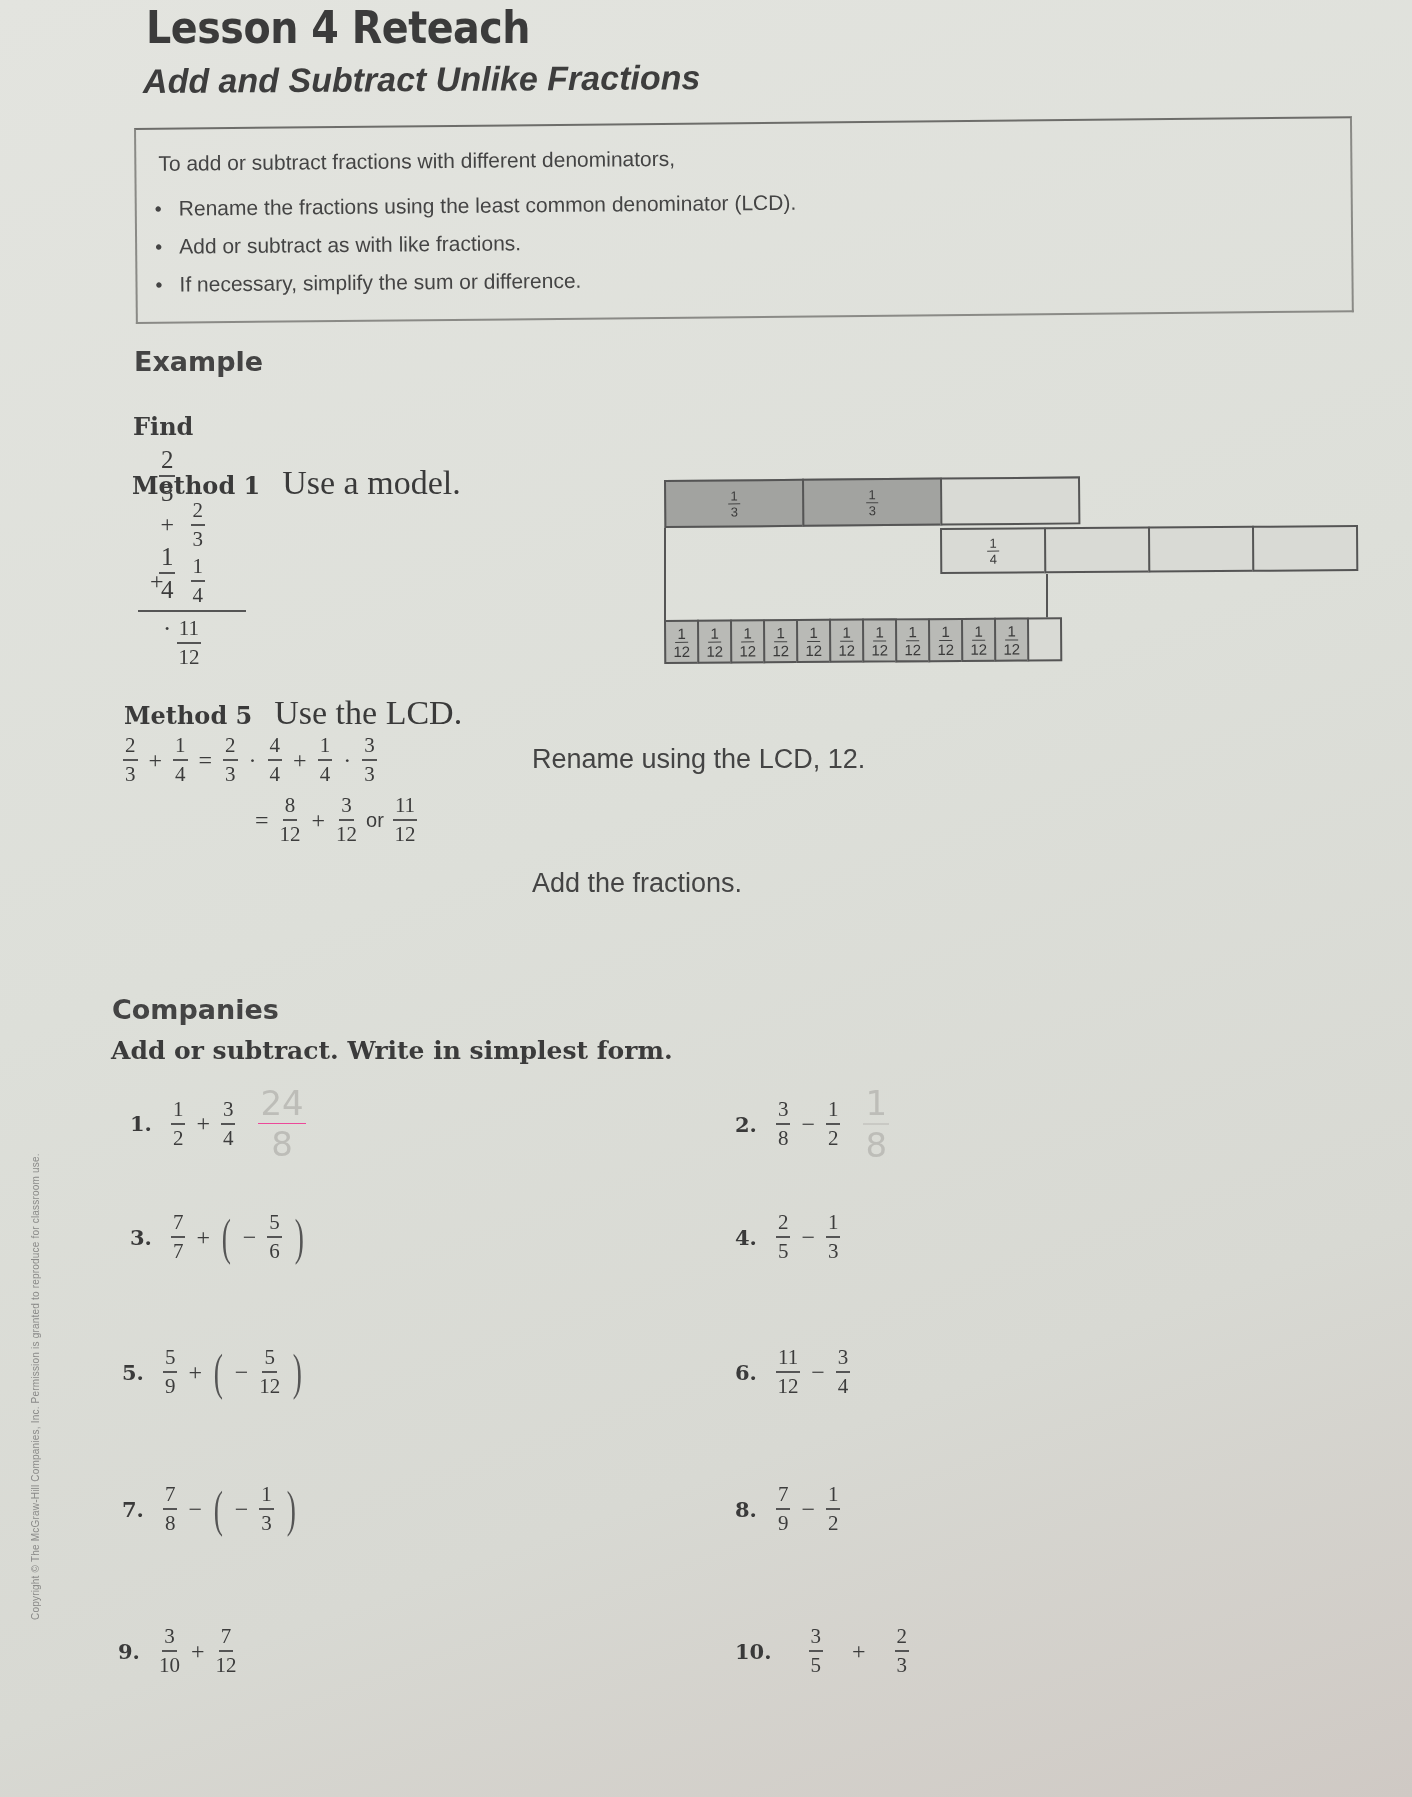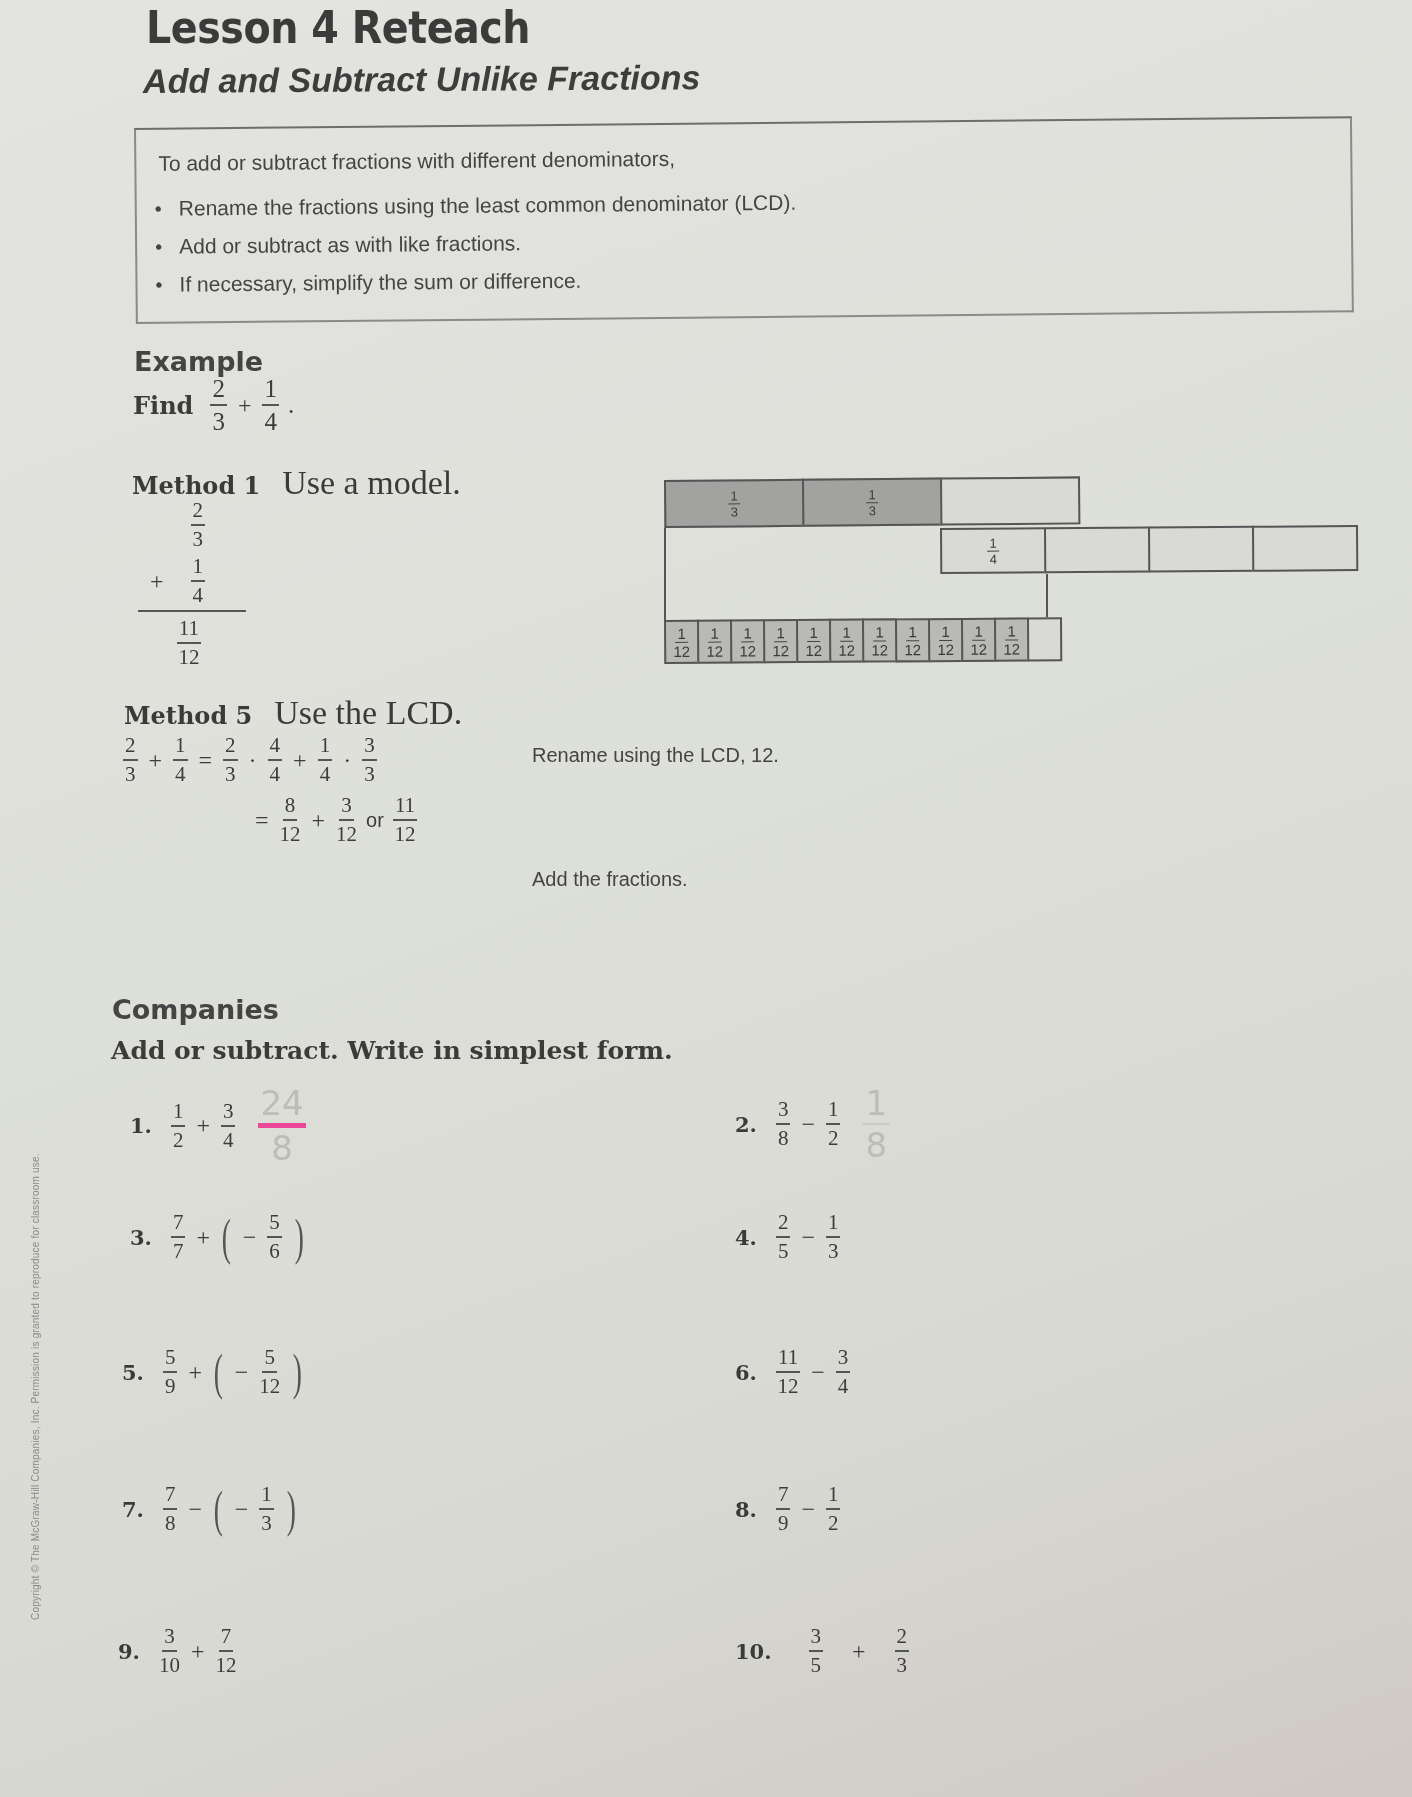--- a/index.html
+++ b/index.html
@@ -32,21 +32,21 @@
   .heading-sans { font-family: "DejaVu Sans", sans-serif; font-weight: bold; font-size: 27px; color: #444; }
 
   
   .frac { display: inline-flex; flex-direction: column; align-items: center; vertical-align: middle; line-height: 1; margin: 0 3px; }
   .frac .n { padding: 0 2px 3px 2px; border-bottom: 2px solid #555; }
   .frac .d { padding-top: 3px; }
   .expr { font-family: "Liberation Serif", serif; font-size: 21px; color: #3c3c3c; display: inline-flex; align-items: center; gap: 6px; }
   .op { font-size: 24px; padding: 0 2px; }
   .paren { font-size: 50px; font-weight: 200; line-height: 1; transform: scaleX(0.55); display: inline-block; color: #555; }
 
-  .find { left: 133px; top: 376px; font-size: 25px; }
+  .find { left: 133px; top: 412px; font-size: 25px; flex-direction: column; }
   .method1 { left: 132px; top: 464px; font-size: 25px; }
   .method1 .lbl, .method2 .lbl { font-family: "DejaVu Serif", serif; font-weight: bold; font-size: 24px; }
   .method1 .txt, .method2 .txt { font-family: "Liberation Serif", serif; font-size: 34px; margin-left: 22px; }
   .vstack { left: 128px; top: 500px; width: 120px; }
   .vstack .row { display: flex; align-items: center; justify-content: flex-end; padding-right: 40px; }
   .vstack .sumline { width: 108px; margin-left: 10px; border-top: 2px solid #555; margin-top: 4px; margin-bottom: 6px; }
 
   
   .model { left: 664px; top: 470px; width: 720px; height: 200px; }
   .bar { position: absolute; display: flex; }
@@ -54,21 +54,21 @@
   .cell.shaded { background: #a2a3a0; }
   .cell.light { background: #d9dad5; }
   .cell .frac { font-family: "Liberation Sans", sans-serif; font-size: 13px; }
   .cell .frac .n { border-bottom: 1.5px solid #444; padding-bottom: 1px; }
   .cell .frac .d { padding-top: 1px; }
   .twelfth { font-size: 15px !important; }
 
   .method2 { left: 124px; top: 694px; font-size: 25px; }
   .calc1 { left: 120px; top: 735px; }
   .calc2 { left: 253px; top: 795px; }
-  .note { font-family: "Liberation Sans", sans-serif; font-size: 20px; color: #444; }
+  .note { font-family: "Liberation Sans", sans-serif; font-size: 27px; color: #444; }
   .note1 { left: 532px; top: 744px; }
   .note2 { left: 532px; top: 832px; margin-top: 36px; }
 
   .copyright {
     left: 30px; top: 1620px; width: 720px; transform: rotate(-90deg); transform-origin: left top;
     font-family: "Liberation Sans", sans-serif; font-size: 10px; color: #8a8a88; white-space: nowrap; letter-spacing: 0.2px;
   }
   .instr { left: 111px; top: 1036px; font-family: "DejaVu Serif", serif; font-weight: bold; font-size: 25px; color: #3b3b3b; }
   .ex { display: flex; align-items: center; }
   .ex .num { font-family: "DejaVu Serif", serif; font-weight: bold; font-size: 21px; margin-right: 10px; color: #3a3a3a; }
@@ -297,21 +297,21 @@
       <span class="frac">
         <span class="n">1</span>
         <span class="d">2</span>
       </span>
       <span class="op">+</span>
       <span class="frac">
         <span class="n">3</span>
         <span class="d">4</span>
       </span>
       <span class="frac hand" style="font-size:34px;margin-left:14px;">
-        <span class="n" style="border-bottom:5px solid #ec4899;">24</span>
+        <span class="n" style="border-bottom:1px solid #ec4899;">24</span>
         <span class="d">8</span>
       </span>
     </div>
     <div class="abs ex expr" style="left: 735px; top: 1086px;">
       <span class="num">2.</span>
       <span class="frac">
         <span class="n">3</span>
         <span class="d">8</span>
       </span>
       <span class="op">−</span>

